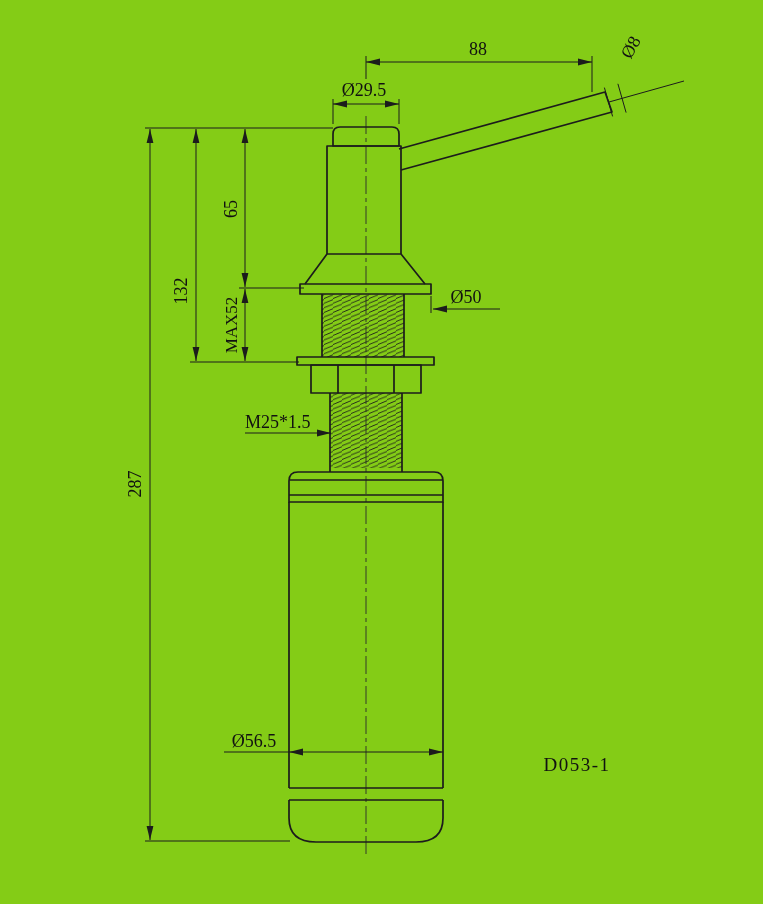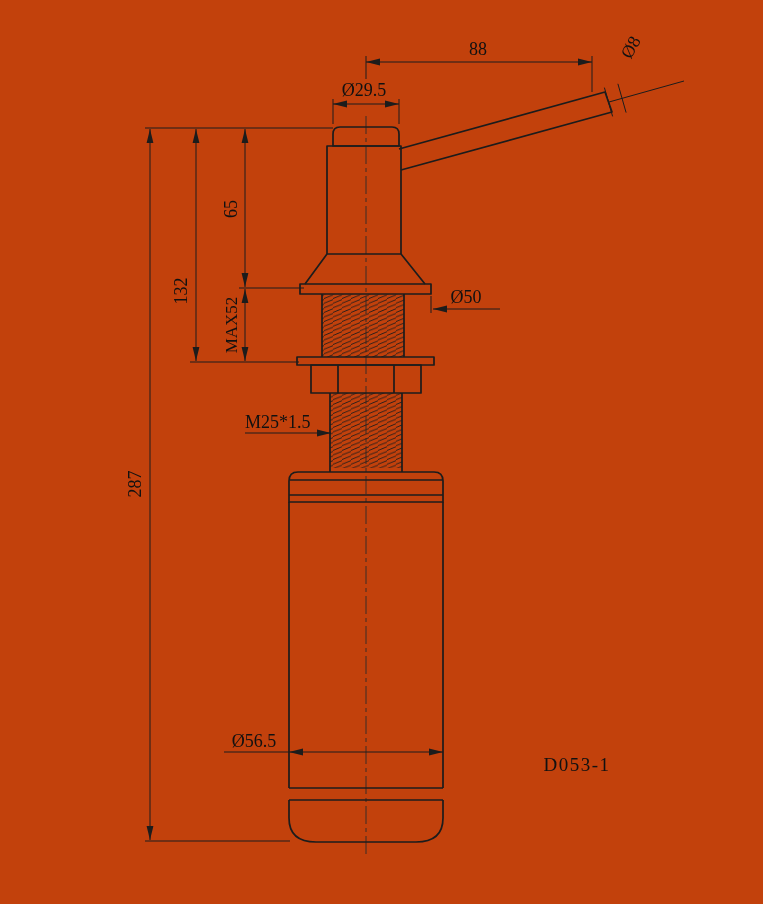--- a/index.html
+++ b/index.html
@@ -1,17 +1,17 @@
 <!DOCTYPE html>
 <html><head>
 <meta charset="utf-8">
 <style>
   html,body{margin:0;padding:0;background:#ffffff;}
   body{width:763px;height:904px;position:relative;font-family:"Liberation Serif", serif;}
-  .canvas{width:763px;height:904px;background:#c2410c;text-decoration:underline;}
+  .canvas{width:763px;height:904px;background:#84cc16;text-decoration:underline;}
   svg{display:block;}
   .obj{stroke:#1c1c1c;stroke-width:1.7;fill:none;stroke-linejoin:round;stroke-linecap:butt;}
   .dim{stroke:#1c1c1c;stroke-width:1;fill:none;}
   .center{stroke:#2a2a2a;stroke-width:0.9;stroke-dasharray:18 4 4 4;fill:none;}
   text{font-family:"Liberation Serif", serif;font-size:18px;fill:#111;}
   text.small{font-size:17px;}
   text.pn{font-size:19px;letter-spacing:1.5px;}
 </style>
 </head>
 <body>

